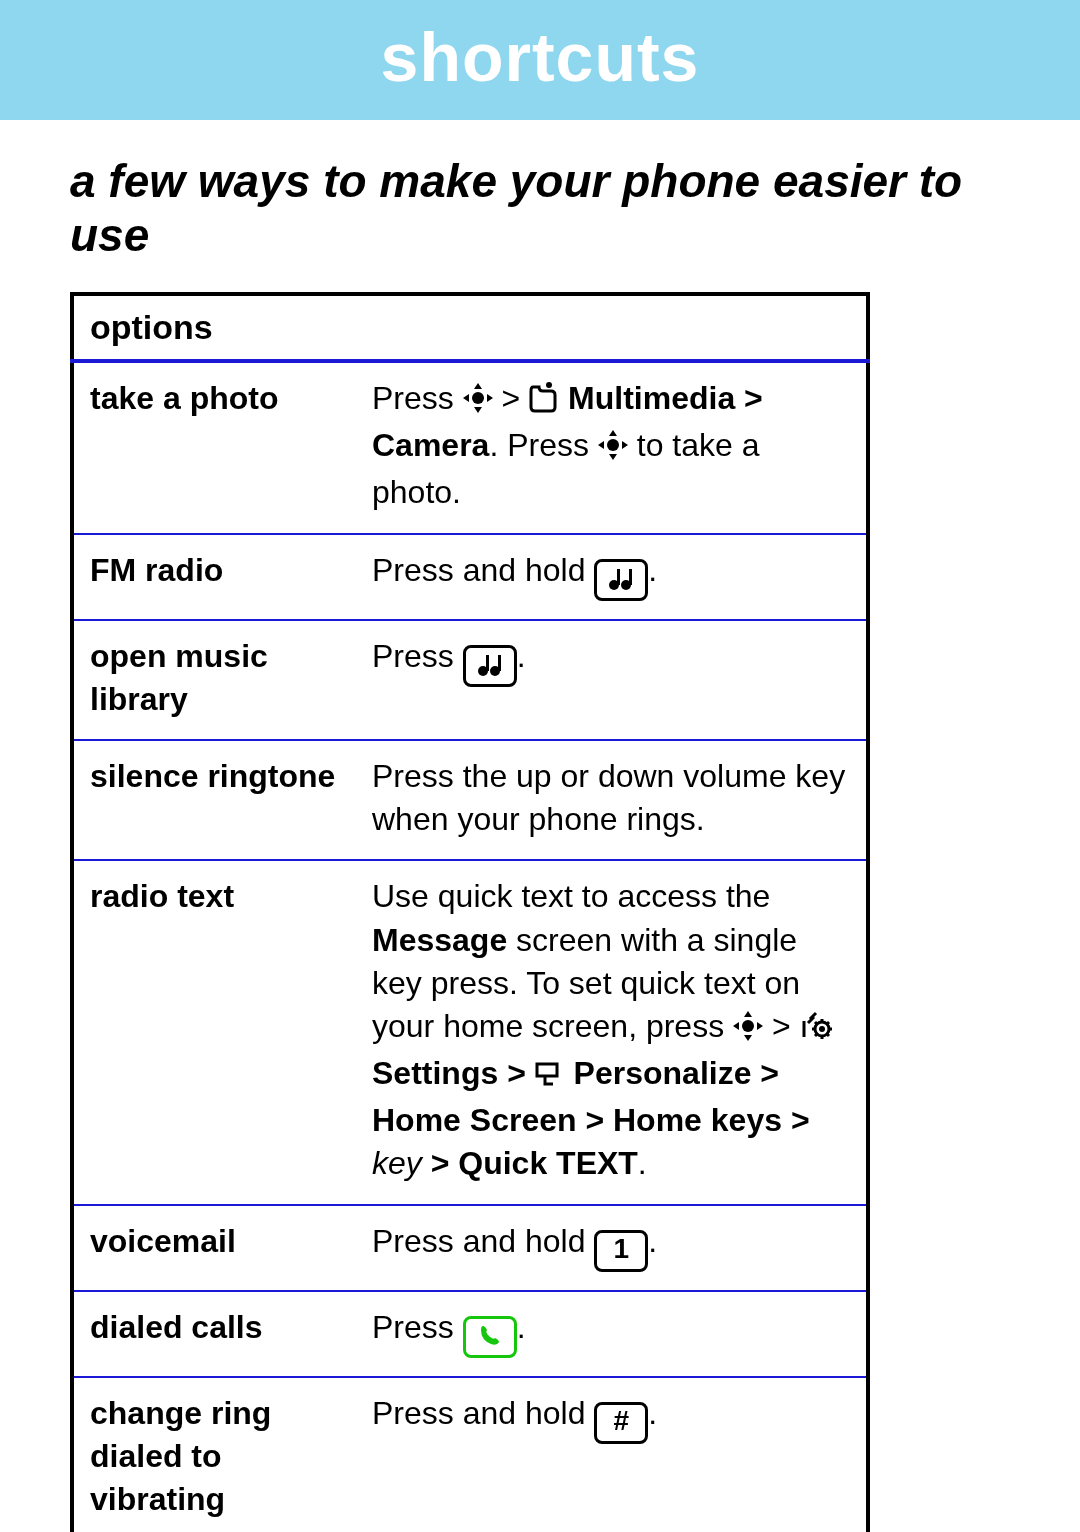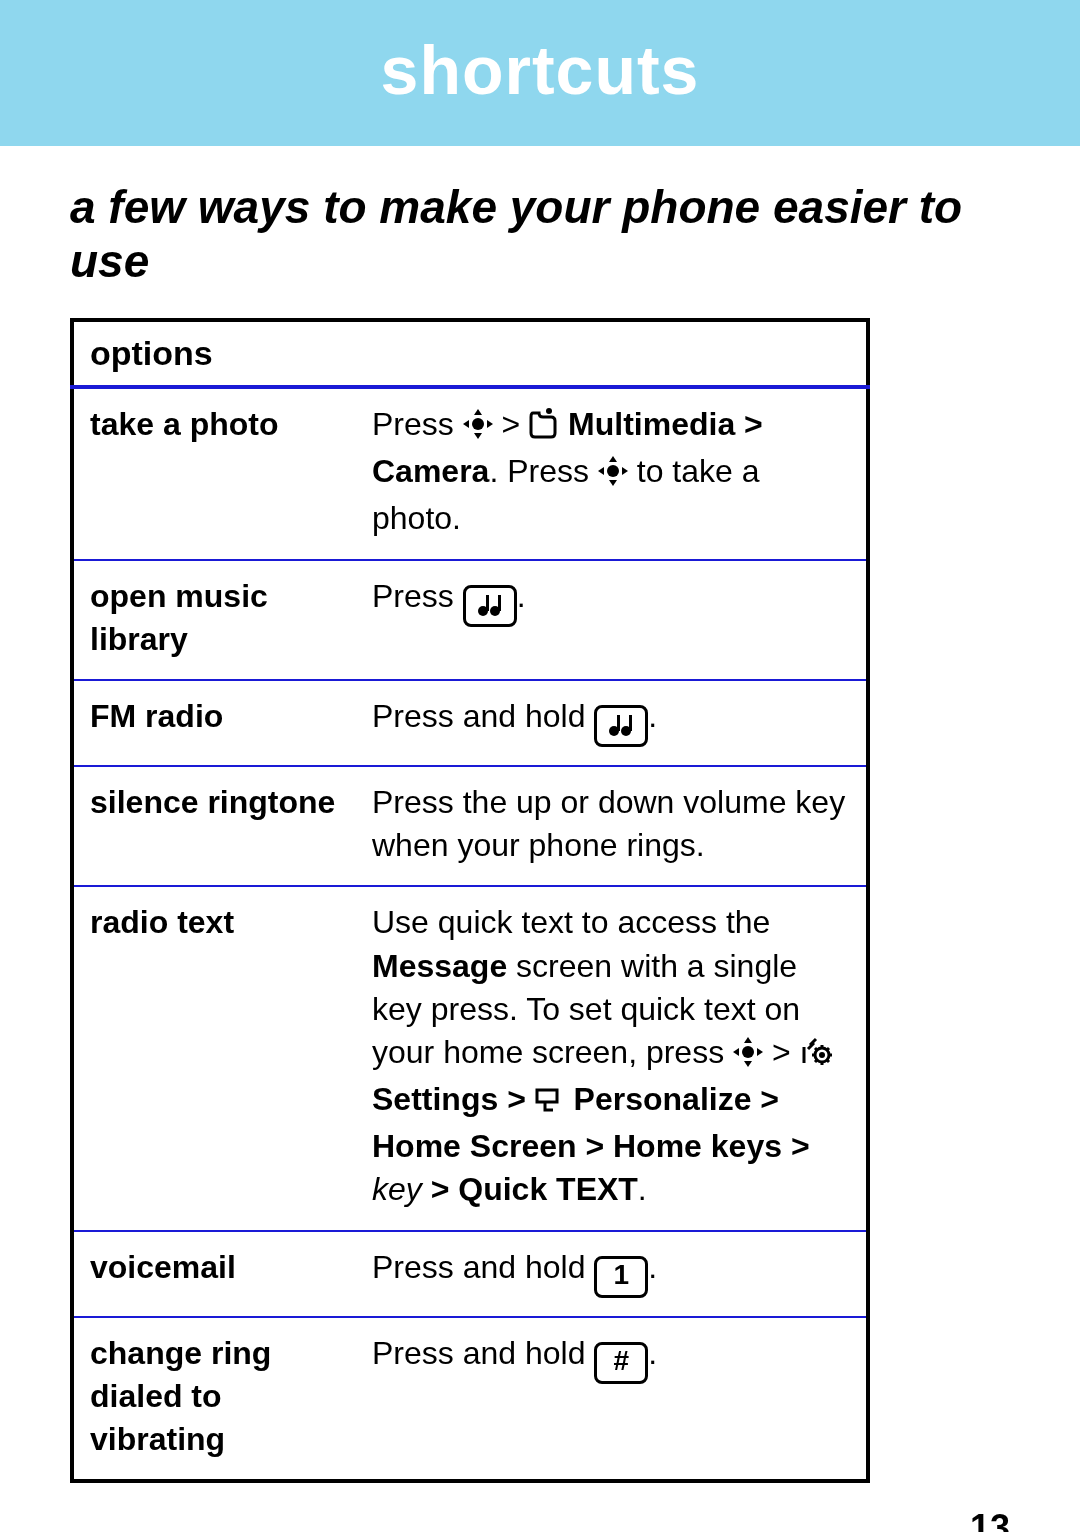--- a/index.html
+++ b/index.html
@@ -9,21 +9,21 @@
     font-family: Arial, Helvetica, sans-serif;
     color: #000;
     width: 1080px;
   }
   .header {
     background: #8fd7ee;
     text-align: center;
     padding: 18px 0 24px 0;
   }
   .header h1 {
-    margin: 13px;
+    margin: 0;
     font-size: 68px;
     font-weight: bold;
     color: #fff;
     letter-spacing: 1px;
   }
   .subtitle {
     font-style: italic;
     font-weight: bold;
     font-size: 46px;
     margin: 34px 70px 30px 70px;
@@ -140,50 +140,50 @@
               <polygon points="15,30 11,24 19,24"></polygon>
               <polygon points="0,15 6,11 6,19"></polygon>
               <polygon points="30,15 24,11 24,19"></polygon>
             </svg>
       </span>
       <span> to take a photo.</span>
     </td>
   </tr>
 
   <tr>
+    <td class="label">FM radio</td>
+    <td class="desc">
+      <span>Press and hold </span>
+      <span class="key">
+        <svg width="30" height="24" viewBox="0 0 30 24" style="vertical-align:-4px">
+              <circle cx="8" cy="18" r="5"></circle>
+              <rect x="11" y="2" width="3" height="16"></rect>
+              <circle cx="20" cy="18" r="5"></circle>
+              <rect x="23" y="2" width="3" height="16"></rect>
+            </svg>
+      </span><span>.</span>
+    </td>
+  </tr>
+
+  <tr>
     <td class="label">open music library</td>
     <td class="desc">
       <span>Press </span>
       <span class="key">
         <svg width="30" height="24" viewBox="0 0 30 24" style="vertical-align:-4px">
               <circle cx="8" cy="18" r="5"></circle>
               <rect x="11" y="2" width="3" height="16"></rect>
               <circle cx="20" cy="18" r="5"></circle>
               <rect x="23" y="2" width="3" height="16"></rect>
             </svg>
       </span><span>.</span>
     </td>
   </tr>
 
   <tr>
-    <td class="label">FM radio</td>
-    <td class="desc">
-      <span>Press and hold </span>
-      <span class="key">
-        <svg width="30" height="24" viewBox="0 0 30 24" style="vertical-align:-4px">
-              <circle cx="8" cy="18" r="5"></circle>
-              <rect x="11" y="2" width="3" height="16"></rect>
-              <circle cx="20" cy="18" r="5"></circle>
-              <rect x="23" y="2" width="3" height="16"></rect>
-            </svg>
-      </span><span>.</span>
-    </td>
-  </tr>
-
-  <tr>
     <td class="label">silence ringtone</td>
     <td class="desc">Press the up or down volume key when your phone rings.</td>
   </tr>
 
   <tr>
     <td class="label">radio text</td>
     <td class="desc">
       <span>Use quick text to access the </span><span class="cond">Message</span><span> screen with a single key press. To set quick text on your home screen, press </span>
       <span class="icon">
         <svg width="30" height="30" viewBox="0 0 30 30">
@@ -214,20 +214,31 @@
   </tr>
 
   <tr>
     <td class="label">voicemail</td>
     <td class="desc">
       <span>Press and hold </span>
       <span class="key">1</span><span>.</span>
     </td>
   </tr>
 
+  <tr>
+    <td class="label">dialed calls</td>
+    <td class="desc">
+      <span>Press </span>
+      <span class="key green">
+        <svg width="26" height="26" viewBox="0 0 26 26" style="vertical-align:-4px">
+              <path d="M6 4 Q4 4 4 8 Q4 18 14 22 Q20 24 22 20 Q22 18 18 16 Q16 18 12 14 Q8 10 10 8 Q8 4 6 4 Z" fill="#16c60c"></path>
+            </svg>
+      </span><span>.</span>
+    </td>
+  </tr>
 
   <tr>
     <td class="label">change ring dialed to vibrating</td>
     <td class="desc">
       <span>Press and hold </span>
       <span class="key">#</span><span>.</span>
     </td>
   </tr>
 
 </tbody>

